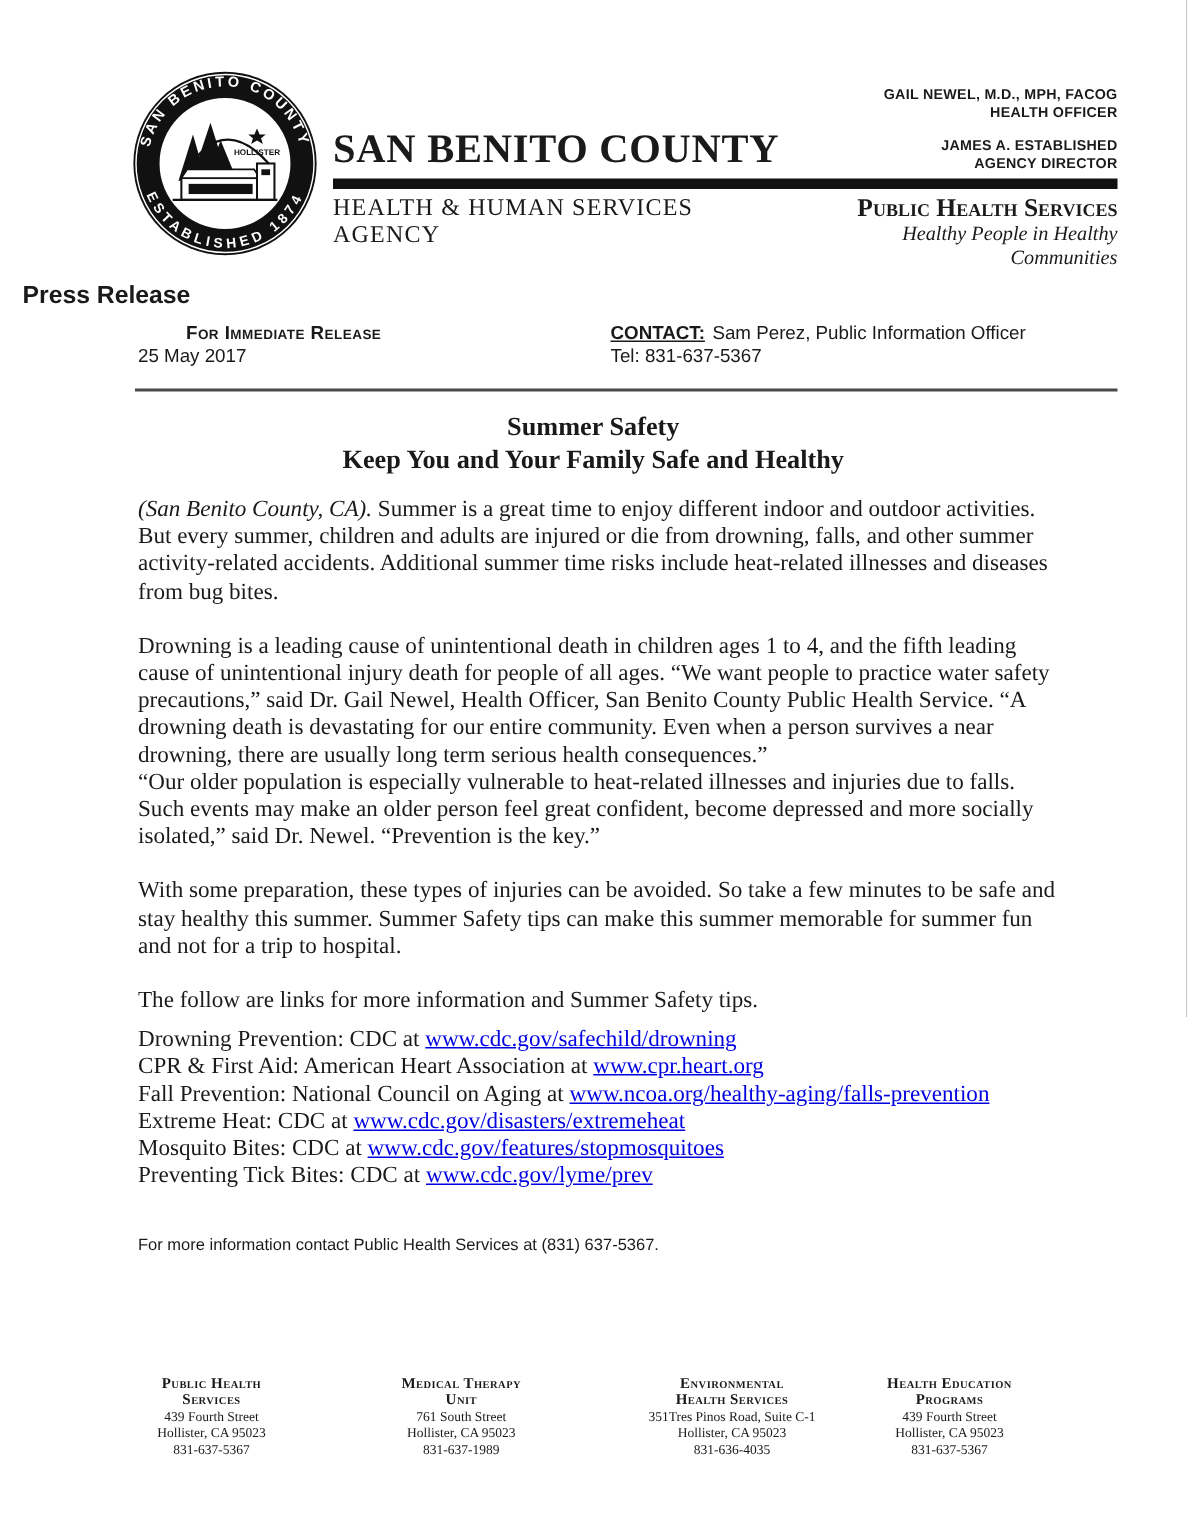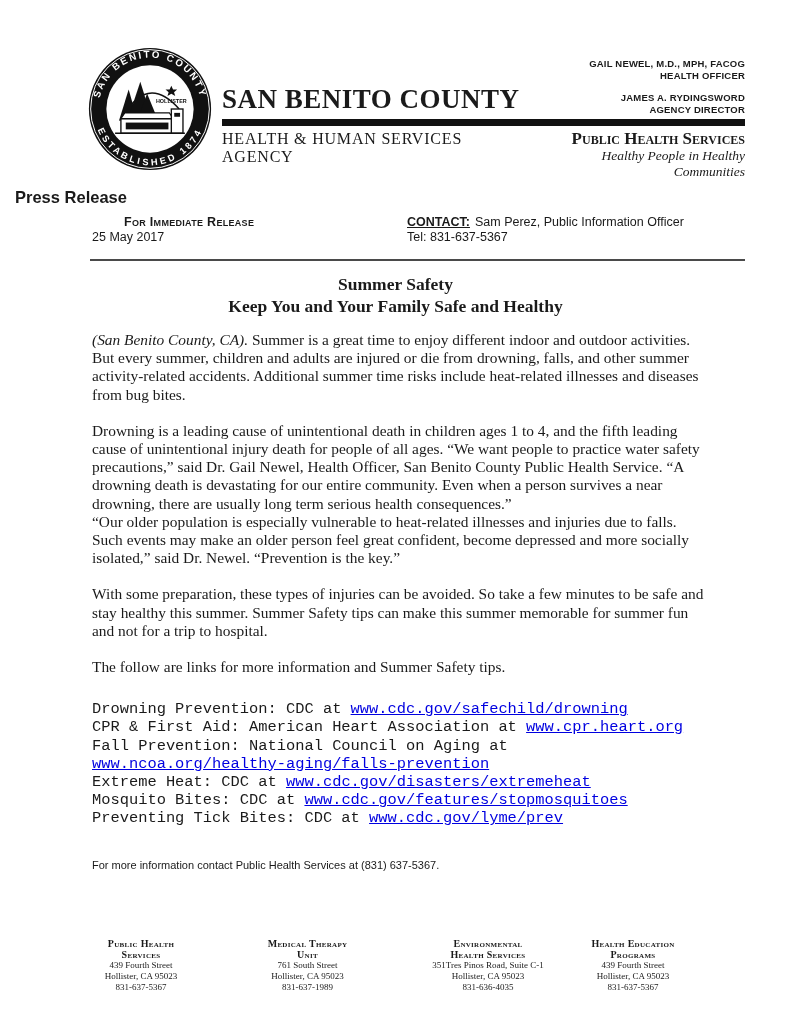--- a/index.html
+++ b/index.html
@@ -79,29 +79,29 @@
     margin-top:12px;
   }
   .body-text{
     margin-left:92px;width:618px;
     font-size:15.4px;line-height:18.2px;
   }
   .body-text p{margin:18px 0 0 0;}
   .body-text p.first{margin-top:14px;}
   .body-text p.nogap{margin-top:0;}
   .dateline{font-style:italic;}
-  .links{margin-top:24px;font-family:Liberation Mono, monospace;}
+  .links{margin-top:8px;}
   .link-line{line-height:18.2px;}
   .link{color:#0000e0;text-decoration:underline;cursor:pointer;}
   .more-info{
     font-family:Liberation Sans, sans-serif;
     font-size:11px;margin-top:28px !important;
   }
   
-  .footer{position:absolute;top:938px;left:0;width:778px;height:80px;}
+  .footer{position:absolute;top:917px;left:0;width:778px;height:80px;}
   .footer-col{position:absolute;text-align:center;font-size:9px;line-height:11px;}
   .footer-col .col-title{
     font-weight:bold;font-variant:small-caps;font-size:10px;letter-spacing:.3px;
   }
   .fc1{left:57px;width:168px;}
   .fc2{left:225px;width:165px;}
   .fc3{left:398px;width:180px;}
   .fc4{left:543px;width:180px;}
 </style>
 </head>
@@ -140,21 +140,21 @@
     </g>
   </svg>
 
   <div class="header-right">
     <div class="header-top-row">
       <div class="agency-title">SAN BENITO COUNTY</div>
       <div class="officers">
         <div>GAIL NEWEL, M.D., MPH, FACOG</div>
         <div>HEALTH OFFICER</div>
         <div class="gap"></div>
-        <div>JAMES A. RYDINGSWORD</div>
+        <div>JAMES A. ESTABLISHED</div>
         <div>AGENCY DIRECTOR</div>
       </div>
     </div>
     <div class="black-bar"></div>
     <div class="header-bottom-row">
       <div class="agency-subtitle">HEALTH &amp; HUMAN SERVICES AGENCY</div>
       <div class="division-block">
         <div class="division">Public Health Services</div>
         <div class="tagline">Healthy People in Healthy Communities</div>
       </div>

